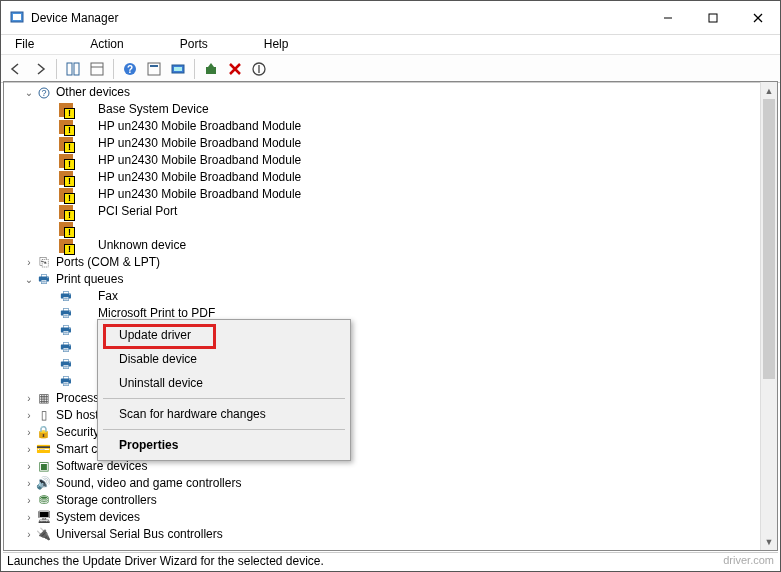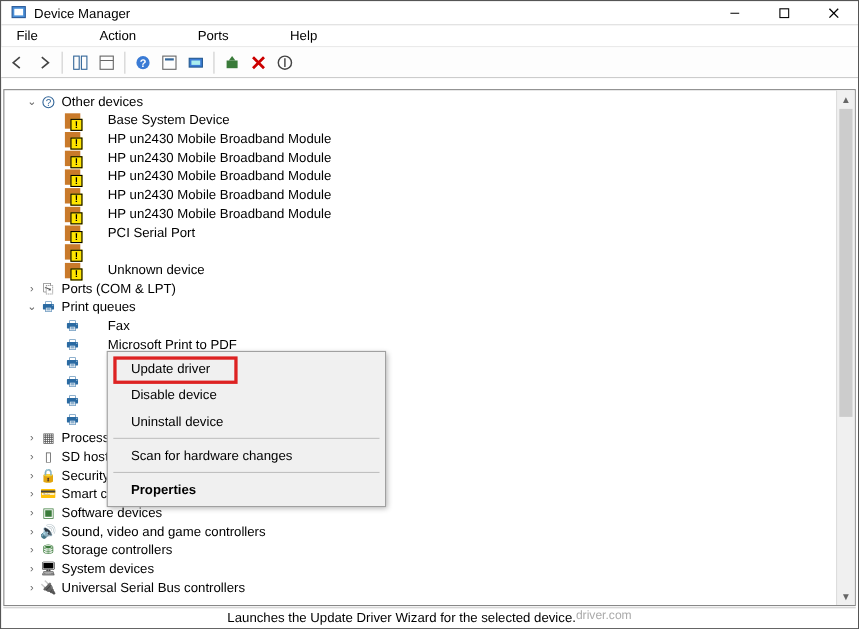--- a/index.html
+++ b/index.html
@@ -8,21 +8,21 @@
     font-family: "Segoe UI", Tahoma, sans-serif;
     font-size: 12px;
     background: #fff;
     width: 781px;
     height: 572px;
     border: 1px solid #555;
     position: relative;
     overflow: hidden;
   }
   .titlebar {
-    height: 22px;
+    height: 34px;
     display: flex;
     align-items: center;
     padding: 0 0 0 8px;
     border-bottom: 1px solid #ddd;
   }
   .titlebar .icon { width: 16px; height: 16px; margin-right: 6px; }
   .titlebar .title { flex: 1; }
   .win-controls { display: flex; }
   .win-btn {
     width: 45px; height: 29px;
@@ -134,21 +134,21 @@
     pointer-events: none;
   }
   .statusbar {
     position: absolute;
     left: 2px; right: 2px; bottom: 2px;
     height: 17px;
     border-top: 1px solid #ccc;
     padding: 1px 4px;
     font-size: 12px;
     display: flex;
-    justify-content: center;
+    justify-content: space-between;
   }
   .watermark { color: #aaa; font-size: 11px; }
   
   .ic-warn {
     background: linear-gradient(135deg,#c97a2b,#c97a2b);
     width: 14px; height: 14px; position: relative;
   }
   .ic-warn::after {
     content: "!";
     position: absolute; right: -2px; bottom: -2px;

